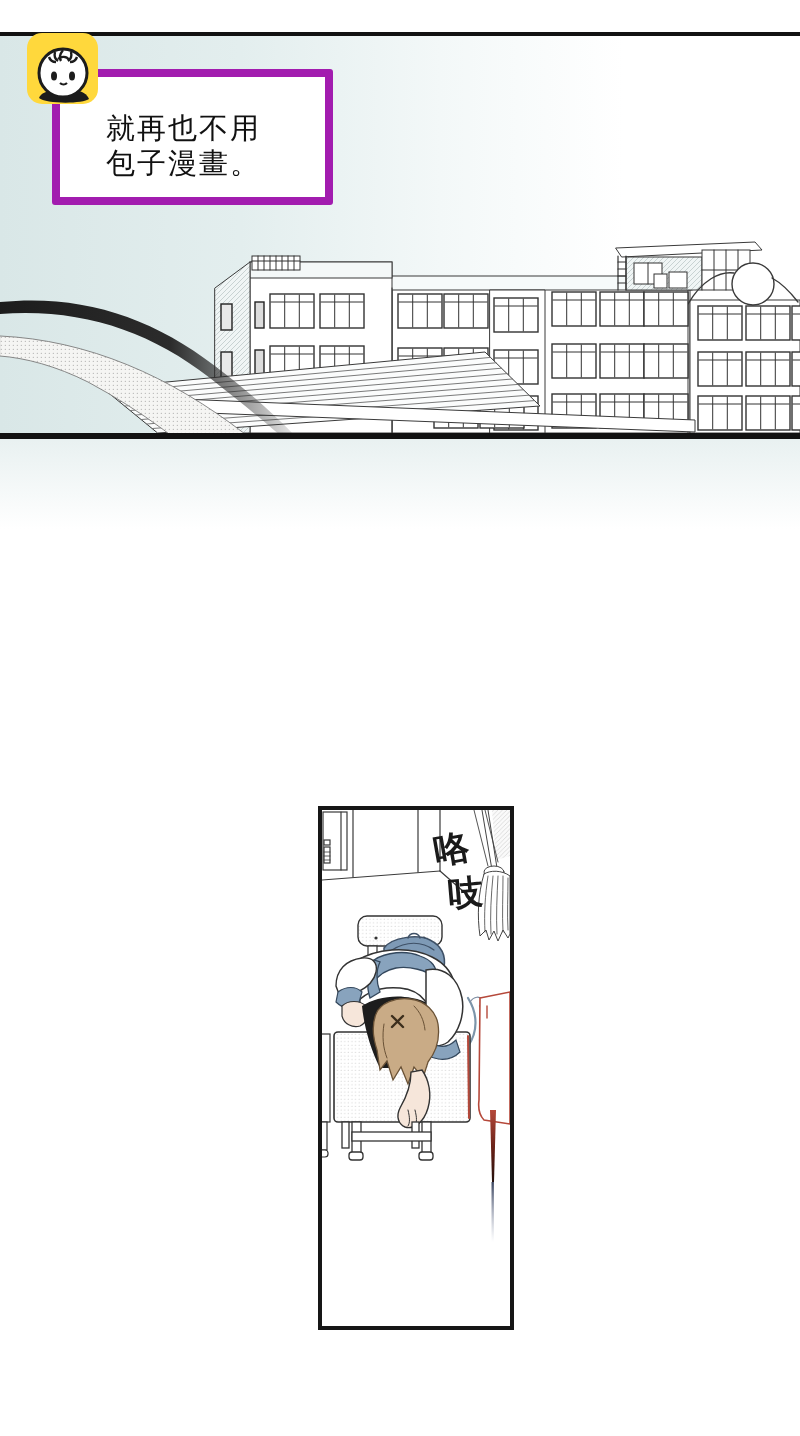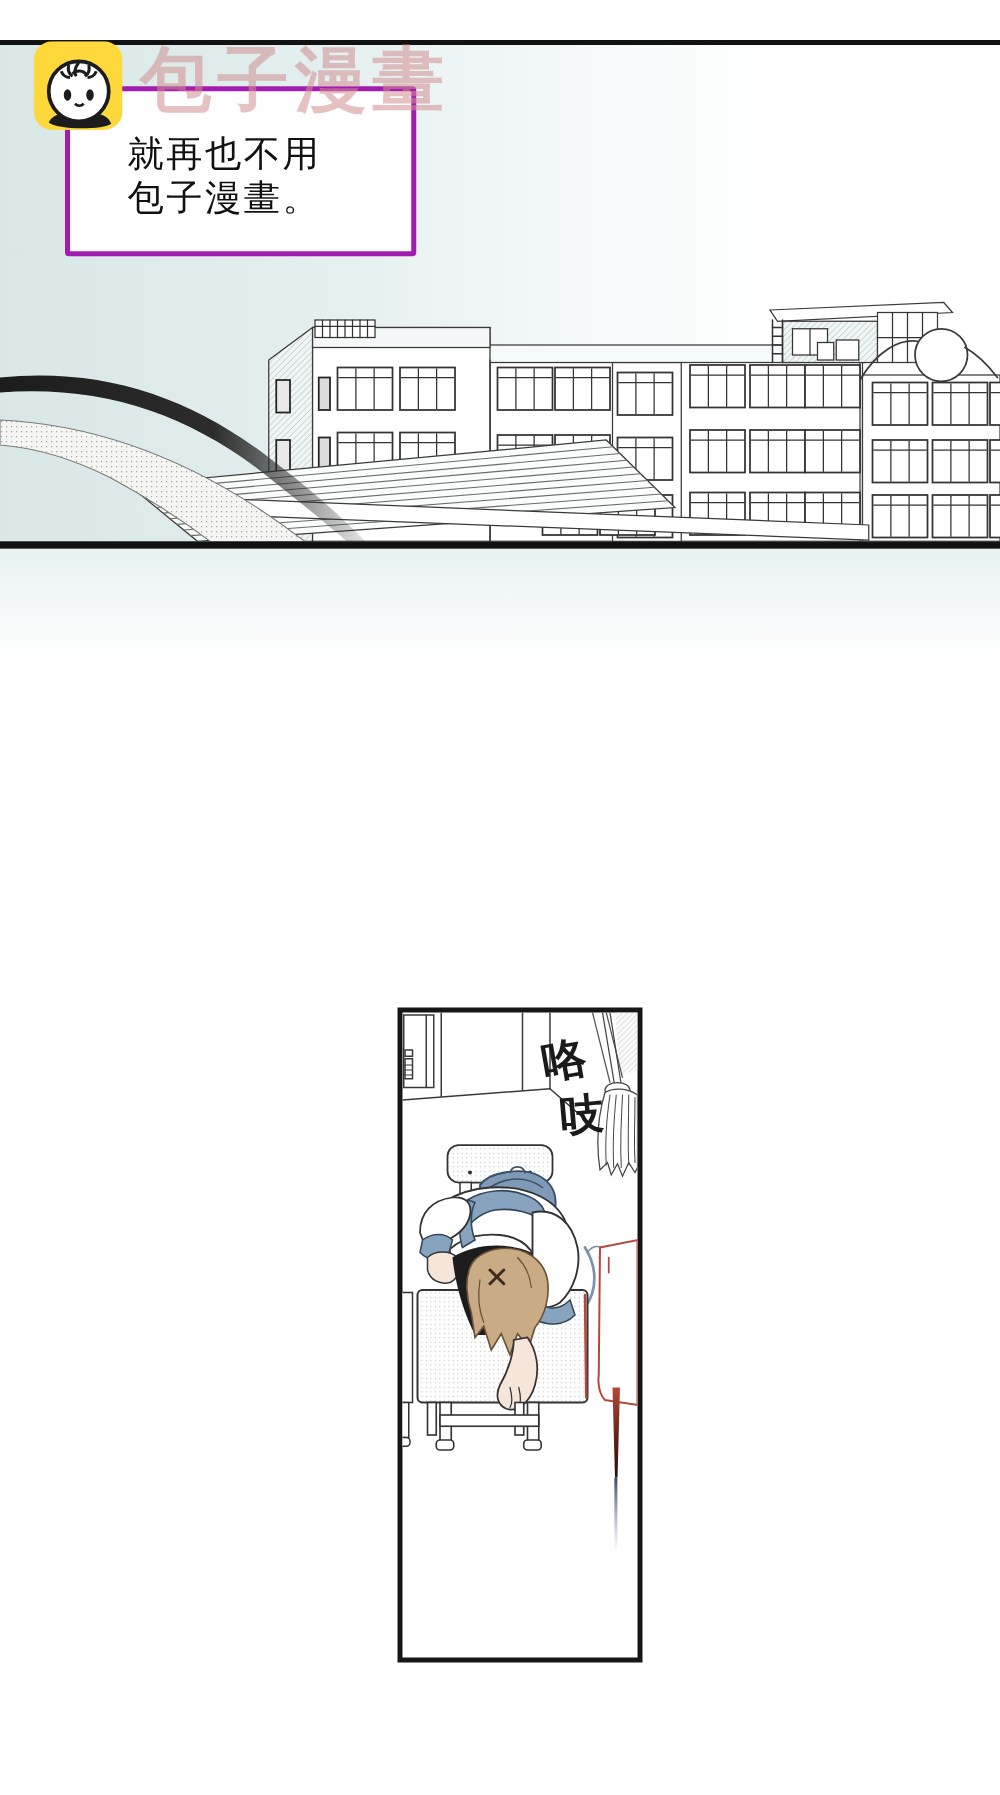--- a/index.html
+++ b/index.html
@@ -15,21 +15,21 @@
        background:linear-gradient(to bottom,rgba(214,229,229,0.55),rgba(255,255,255,0));}
   
   .wm-title{position:absolute;left:112px;top:36px;font-size:57px;font-weight:bold;
        letter-spacing:5px;color:rgba(207,142,142,0.55);line-height:1;white-space:nowrap;}
   .wm-domain{position:absolute;left:111px;top:88px;font-size:40px;font-weight:bold;
        letter-spacing:1px;color:rgba(158,158,158,0.58);line-height:1;white-space:nowrap;}
   
   .logo{position:absolute;left:27px;top:33px;width:71px;height:71px;}
   
   .narration{position:absolute;left:52px;top:69px;width:281px;height:136px;box-sizing:border-box;
-       background:#ffffff;border:4px solid #a21caf;border-radius:3px;
+       background:#ffffff;border:8px solid #a21caf;border-radius:3px;
        padding:34px 0 0 46px;}
   .narration .line{font-family:"Liberation Serif","DejaVu Serif",serif;font-size:29px;
        line-height:35px;color:#111;letter-spacing:2px;white-space:nowrap;}
   
   .panel{position:absolute;left:318px;top:806px;width:196px;height:524px;box-sizing:border-box;
        background:#ffffff;border:4px solid #161616;}
   .panel svg{position:absolute;left:0;top:0;}
   .sfx{position:absolute;color:#1a1a1a;font-weight:bold;
        font-family:"DejaVu Sans",sans-serif;font-size:35px;line-height:1;}
   .sfx1{left:112px;top:22px;transform:rotate(-10deg);}
@@ -196,21 +196,20 @@
 
   <div class="top-rule"></div>
   <div class="bottom-rule"></div>
   <div class="floor-fade"></div>
 
   <div class="narration">
     <div class="line">就再也不用</div>
     <div class="line">包子漫畫。</div>
   </div>
 
-  <div class="wm-title">包子漫畫</div>
 
   <svg class="logo" viewBox="0 0 71 71">
     <rect x="0" y="0" width="71" height="71" rx="15" fill="#ffd83c"></rect>
     <g>
       <path d="M62,66 C56,71 18,71 12,65 C14,60 20,58 24,58 L50,58 C55,58 60,61 62,66 Z" fill="#1c1c1c"></path>
       <circle cx="36" cy="40" r="24" fill="#ffffff" stroke="#1c1c1c" stroke-width="3"></circle>
       <g stroke="#1c1c1c" stroke-width="2.4" fill="none">
         <path d="M36,17 C33,21 32,25 34,28"></path>
         <path d="M28,19 C27,23 28,26 31,28"></path>
         <path d="M44,19 C45,23 44,26 41,28"></path>

